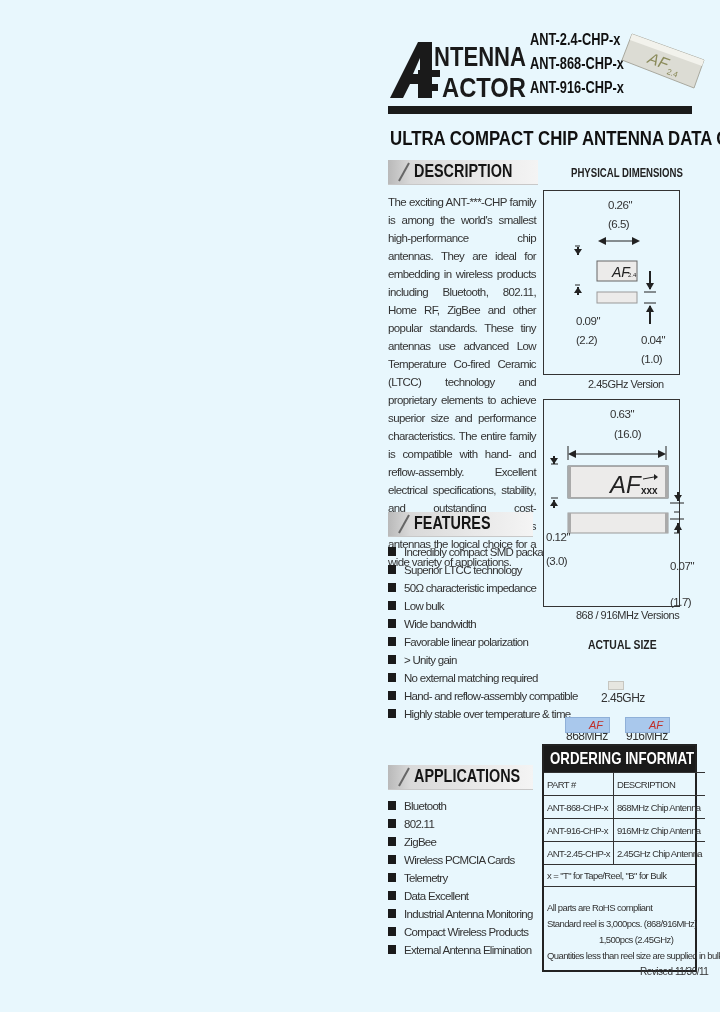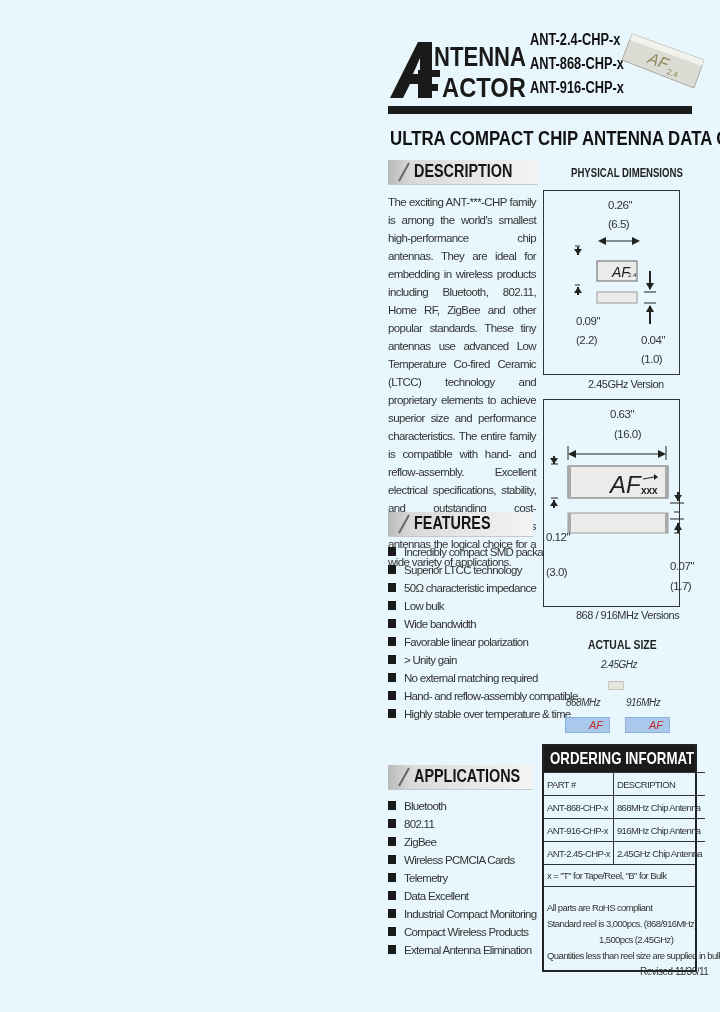--- a/index.html
+++ b/index.html
@@ -39,21 +39,21 @@
   .list li .bullet { position:absolute; left:0; top:4px; width:8px; height:9px; background:#1a1a1a; }
 
   
   .phys-title { left:571px; top:166px; font-weight:bold; font-size:12px; color:#222; white-space:nowrap; transform:scaleX(0.8); transform-origin:left center; }
   .dim-box { position:absolute; border:1px solid #333; background:#e8f7fd; }
   .dim-caption { position:absolute; font-size:11px; color:#333; white-space:nowrap; letter-spacing:-0.5px; }
   .dim-text { position:absolute; font-size:11.5px; color:#333; white-space:nowrap; letter-spacing:-0.5px; }
 
   
   .actual-title { left:588px; top:637px; font-weight:bold; font-size:13px; white-space:nowrap; transform:scaleX(0.8); transform-origin:left center; }
-  .small-lbl { position:absolute; font-size:10px; color:#333; font-style:italic; white-space:nowrap; letter-spacing:-0.5px; }
+  .small-lbl { position:absolute; font-size:12px; color:#333; white-space:nowrap; letter-spacing:-0.5px;margin-top:32px; }
   .mini-chip { position:absolute; background:#a9c8ec; border:1px solid #8fb0d8; color:#c0302a; font-style:italic; font-size:11px; text-align:right; padding-right:6px; box-sizing:border-box; line-height:14px; }
 
   
   .order { left:542px; top:744px; width:151px; border:2px solid #222; background:#e8f7fd; }
   .order-head { background:#1b1b1b; color:#fff; font-weight:bold; font-size:17px; height:26px; line-height:26px; padding-left:6px; overflow:hidden; }
   .order-head span { display:inline-block; transform:scaleX(0.78); transform-origin:left center; white-space:nowrap; }
   .order table { width:100%; border-collapse:collapse; }
   .order td { border-top:1px solid #333; font-size:9.5px; color:#333; height:22px; padding:0 3px; white-space:nowrap; letter-spacing:-0.6px; }
   .order td + td { border-left:1px solid #333; }
   .order .note { border-top:1px solid #333; font-size:9.5px; color:#333; padding:5px 3px; letter-spacing:-0.6px; white-space:nowrap; }
@@ -126,21 +126,21 @@
     </svg>
   <span class="label">APPLICATIONS</span>
 </div>
 <ul class="list" style="top:797px;">
   <li><span class="bullet"></span><span>Bluetooth</span></li>
   <li><span class="bullet"></span><span>802.11</span></li>
   <li><span class="bullet"></span><span>ZigBee</span></li>
   <li><span class="bullet"></span><span>Wireless PCMCIA Cards</span></li>
   <li><span class="bullet"></span><span>Telemetry</span></li>
   <li><span class="bullet"></span><span>Data Excellent</span></li>
-  <li><span class="bullet"></span><span>Industrial Compact Monitoring</span></li>
+  <li><span class="bullet"></span><span>Industrial Antenna Monitoring</span></li>
   <li><span class="bullet"></span><span>Compact Wireless Products</span></li>
   <li><span class="bullet"></span><span>External Antenna Elimination</span></li>
 </ul>
 
 <div class="abs phys-title">PHYSICAL DIMENSIONS</div>
 
 <div class="dim-box" style="left:543px; top:190px; width:135px; height:183px;">
   <svg width="135" height="183" style="position:absolute;left:0;top:0;">
     <line x1="58" y1="50" x2="92" y2="50" stroke="#222" stroke-width="1"></line>
     <polygon points="54,50 62,46 62,54" fill="#222"></polygon>
@@ -193,33 +193,33 @@
     <text x="66" y="93" font-family="Liberation Sans, sans-serif" font-style="italic" font-size="24" fill="#222">AF</text>
     <text x="97" y="94" font-family="Liberation Sans, sans-serif" font-weight="bold" font-size="10" fill="#222">xxx</text>
     <line x1="99" y1="79" x2="110" y2="77" stroke="#222"></line>
     <polygon points="110,74 114,77 110,80" fill="#222"></polygon>
     <line x1="130" y1="112" x2="135" y2="112" stroke="#222"></line>
     <line x1="130" y1="133" x2="135" y2="133" stroke="#222"></line>
   </svg>
   <div class="dim-text" style="left:66px; top:8px;">0.63"</div>
   <div class="dim-text" style="left:70px; top:28px;">(16.0)</div>
   <div class="dim-text" style="left:2px; top:131px;">0.12"</div>
-  <div class="dim-text" style="left:2px; top:166px;">(3.0)</div>
+  <div class="dim-text" style="left:2px; top:155px;">(3.0)</div>
 </div>
 
 <svg class="abs" style="left:668px; top:490px;" width="20" height="60">
   <line x1="2" y1="13" x2="16" y2="13" stroke="#222"></line>
   <rect x="9" y="2" width="2" height="9" fill="#222"></rect>
   <polygon points="6,5 14,5 10,11" fill="#222"></polygon>
   <line x1="2" y1="29" x2="16" y2="29" stroke="#222"></line>
   <rect x="9" y="33" width="2" height="10" fill="#222"></rect>
   <polygon points="6,40 14,40 10,33" fill="#222"></polygon>
 </svg>
 <div class="dim-text" style="left:670px; top:560px;">0.07"</div>
-<div class="dim-text" style="left:670px; top:580px;">(1.7)</div>
+<div class="dim-text" style="left:670px; top:596px;">(1.7)</div>
 <div class="dim-caption" style="left:576px; top:609px;">868 / 916MHz Versions</div>
 
 <div class="abs actual-title">ACTUAL SIZE</div>
 <div class="small-lbl" style="left:601px; top:659px;">2.45GHz</div>
 <div class="abs" style="left:608px; top:681px; width:14px; height:7px; background:#e6e6e0; border:1px solid #c6c6c0;"></div>
 <div class="small-lbl" style="left:566px; top:697px;">868MHz</div>
 <div class="small-lbl" style="left:626px; top:697px;">916MHz</div>
 <div class="mini-chip" style="left:565px; top:717px; width:45px; height:16px;">AF</div>
 <div class="mini-chip" style="left:625px; top:717px; width:45px; height:16px;">AF</div>
 

